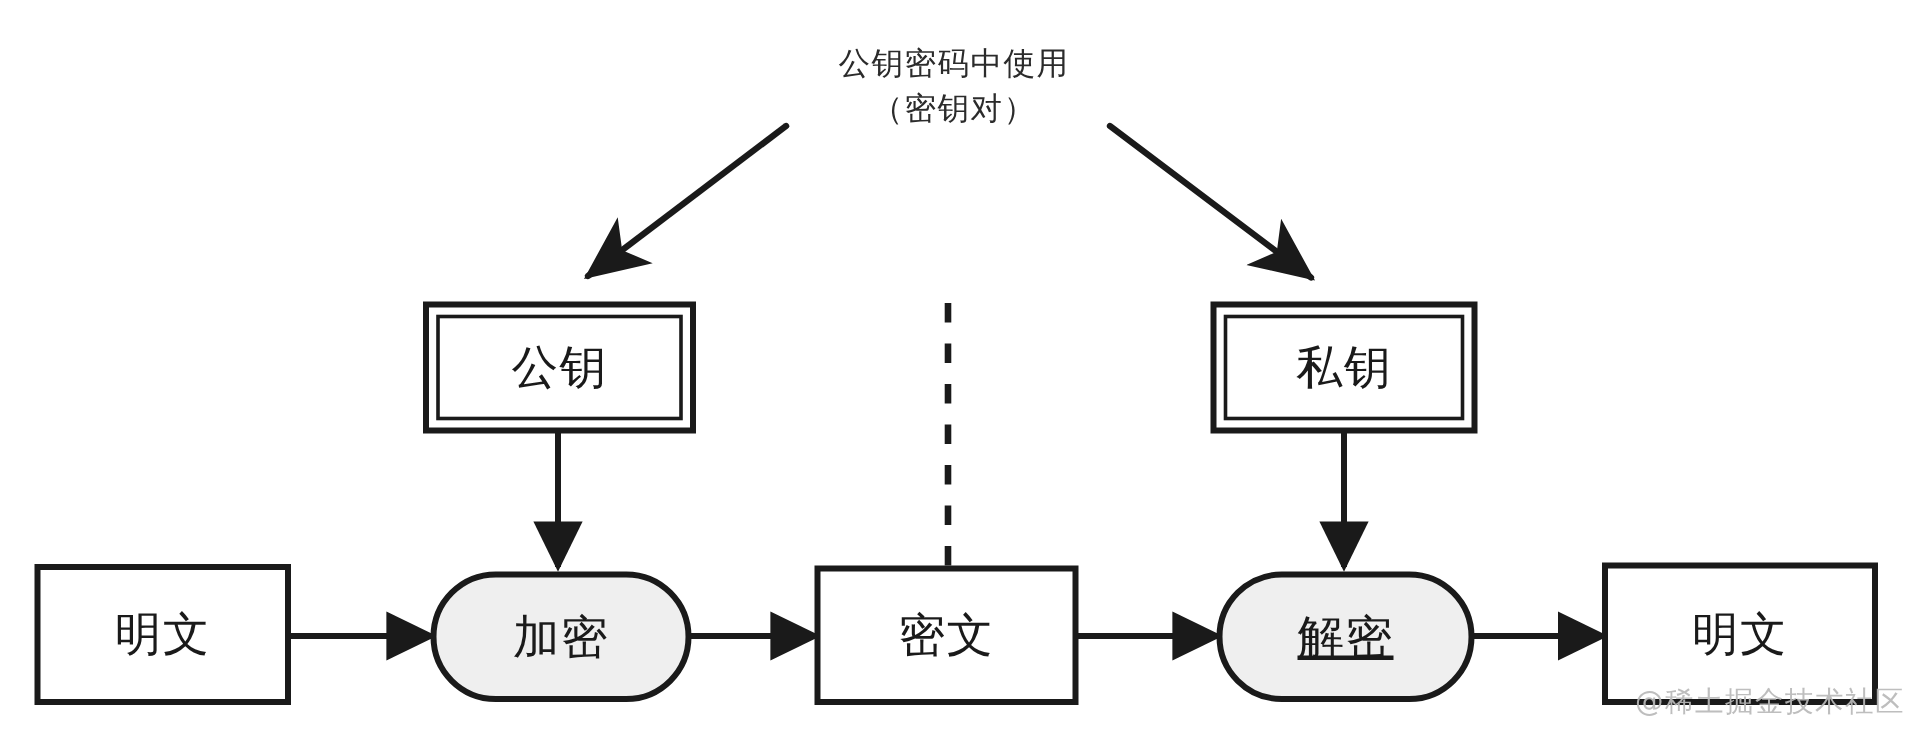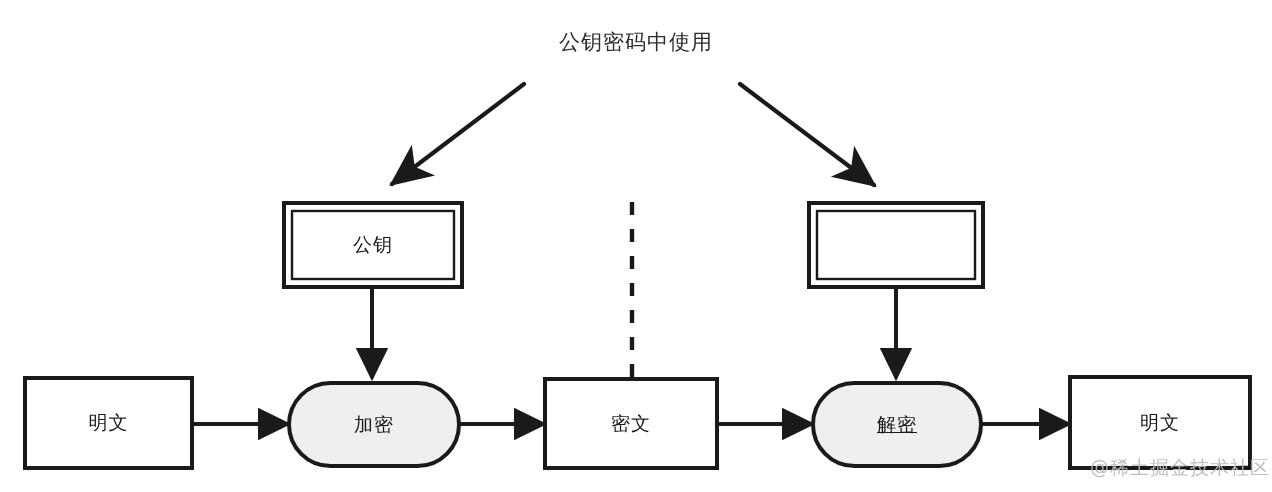--- a/index.html
+++ b/index.html
@@ -21,21 +21,21 @@
     top: 0;
     width: 1272px;
     height: 492px;
   }
   .node-label {
     position: absolute;
     display: flex;
     align-items: center;
     justify-content: center;
     color: #1a1a1a;
-    font-size: 19px;
+    font-size: 31px;
     letter-spacing: 1px;
     white-space: nowrap;
     pointer-events: none;
   }
   .annotation {
     position: absolute;
     text-align: center;
     color: #2b2b2b;
     font-size: 21px;
     line-height: 1.42;
@@ -127,24 +127,26 @@
       <line x1="981" y1="424" x2="1069" y2="424" stroke="#1a1a1a" stroke-width="4" marker-end="url(#arrowhead)"></line>
     </g>
 
     <g>
       <rect x="1070" y="377" width="180" height="91" fill="#ffffff" stroke="#1a1a1a" stroke-width="4"></rect>
     </g>
   </svg>
 
   <div class="annotation" style="left:505px; top:28px; width:262px;">
     <div>公钥密码中使用</div>
+    <div>（密钥对）</div>
   </div>
 
   <div class="node-label" style="left:284px; top:203px; width:178px; height:84px;">公钥</div>
 
+  <div class="node-label" style="left:809px; top:203px; width:174px; height:84px;">私钥</div>
 
   <div class="node-label" style="left:25px; top:378px; width:167px; height:90px;">明文</div>
 
   <div class="node-label" style="left:545px; top:379px; width:172px; height:89px;">密文</div>
 
   <div class="node-label" style="left:289px; top:383px; width:170px; height:83px;">加密</div>
 
   <div class="node-label" style="left:813px; top:383px; width:168px; height:83px;text-decoration:underline;">解密</div>
 
   <div class="node-label" style="left:1070px; top:377px; width:180px; height:91px;">明文</div>

